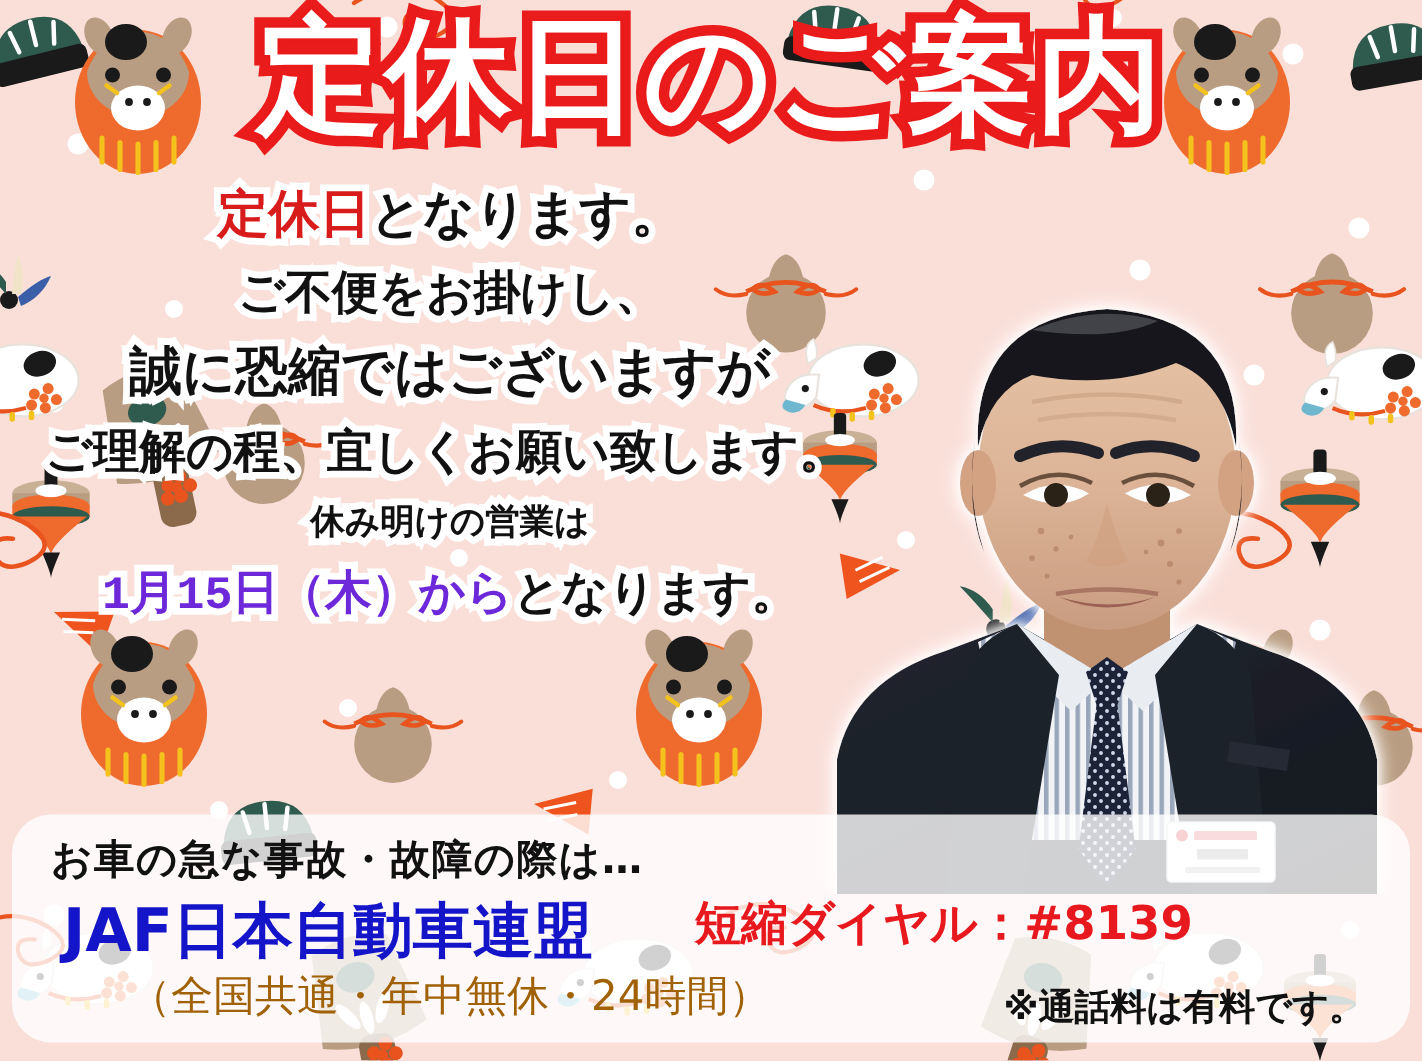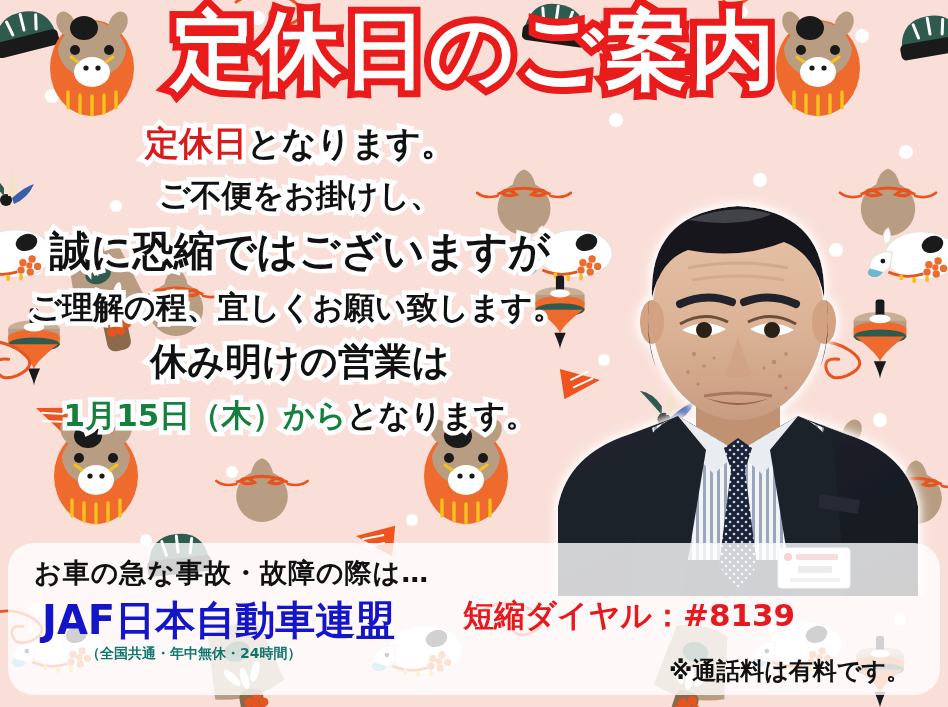--- a/index.html
+++ b/index.html
@@ -44,49 +44,49 @@
     text-align:center;
   }
   .line{
     font-size:33px;font-weight:900;line-height:1.0;
     margin:0 0 20px 0;white-space:nowrap;
     color:#111;
     -webkit-text-stroke:9px #ffffff;
     paint-order:stroke fill;
   }
   .line .red{color:#d81b1b;}
-  .line .blue{color:#15803d;}
+  .line .blue{color:#6d28d9;font-family:Liberation Mono, monospace;}
   .line .blk{color:#111;}
   .l1{font-size:34px;margin-left:10px;}
   .l2{font-size:34px;}
   .l3{font-size:31px;}
-  .l4{font-size:41px;}
+  .l4{font-size:35px;}
   .l5{font-size:31px;margin-left:-6px;}
-  .l6{font-size:37px;}
+  .l6{font-size:23px;}
   .l7{font-size:31px;}
 
   
   #info-panel{
     position:absolute;left:8px;top:543px;width:932px;height:152px;z-index:5;
     background:rgba(255,255,255,0.80);
     border-radius:26px;
   }
   #jaf-head{
     position:absolute;left:26px;top:12px;
     font-size:27px;font-weight:900;color:#111;letter-spacing:1px;
     white-space:nowrap;
   }
   #jaf-name{
     position:absolute;left:34px;top:50px;
     font-size:40px;font-weight:900;color:#1414c8;letter-spacing:0px;
     white-space:nowrap;
   }
   #jaf-note{
     position:absolute;left:78px;top:102px;
-    font-size:14px;font-weight:700;color:#0f766e;letter-spacing:0px;
+    font-size:28px;font-weight:400;color:#a16207;letter-spacing:0px;
     white-space:nowrap;
   }
   #dial{
     position:absolute;left:455px;top:52px;
     font-size:31px;font-weight:900;color:#e8191e;letter-spacing:0px;
     white-space:nowrap;
   }
   #dial-note{
     position:absolute;right:30px;top:112px;
     font-size:24px;font-weight:700;color:#111;

